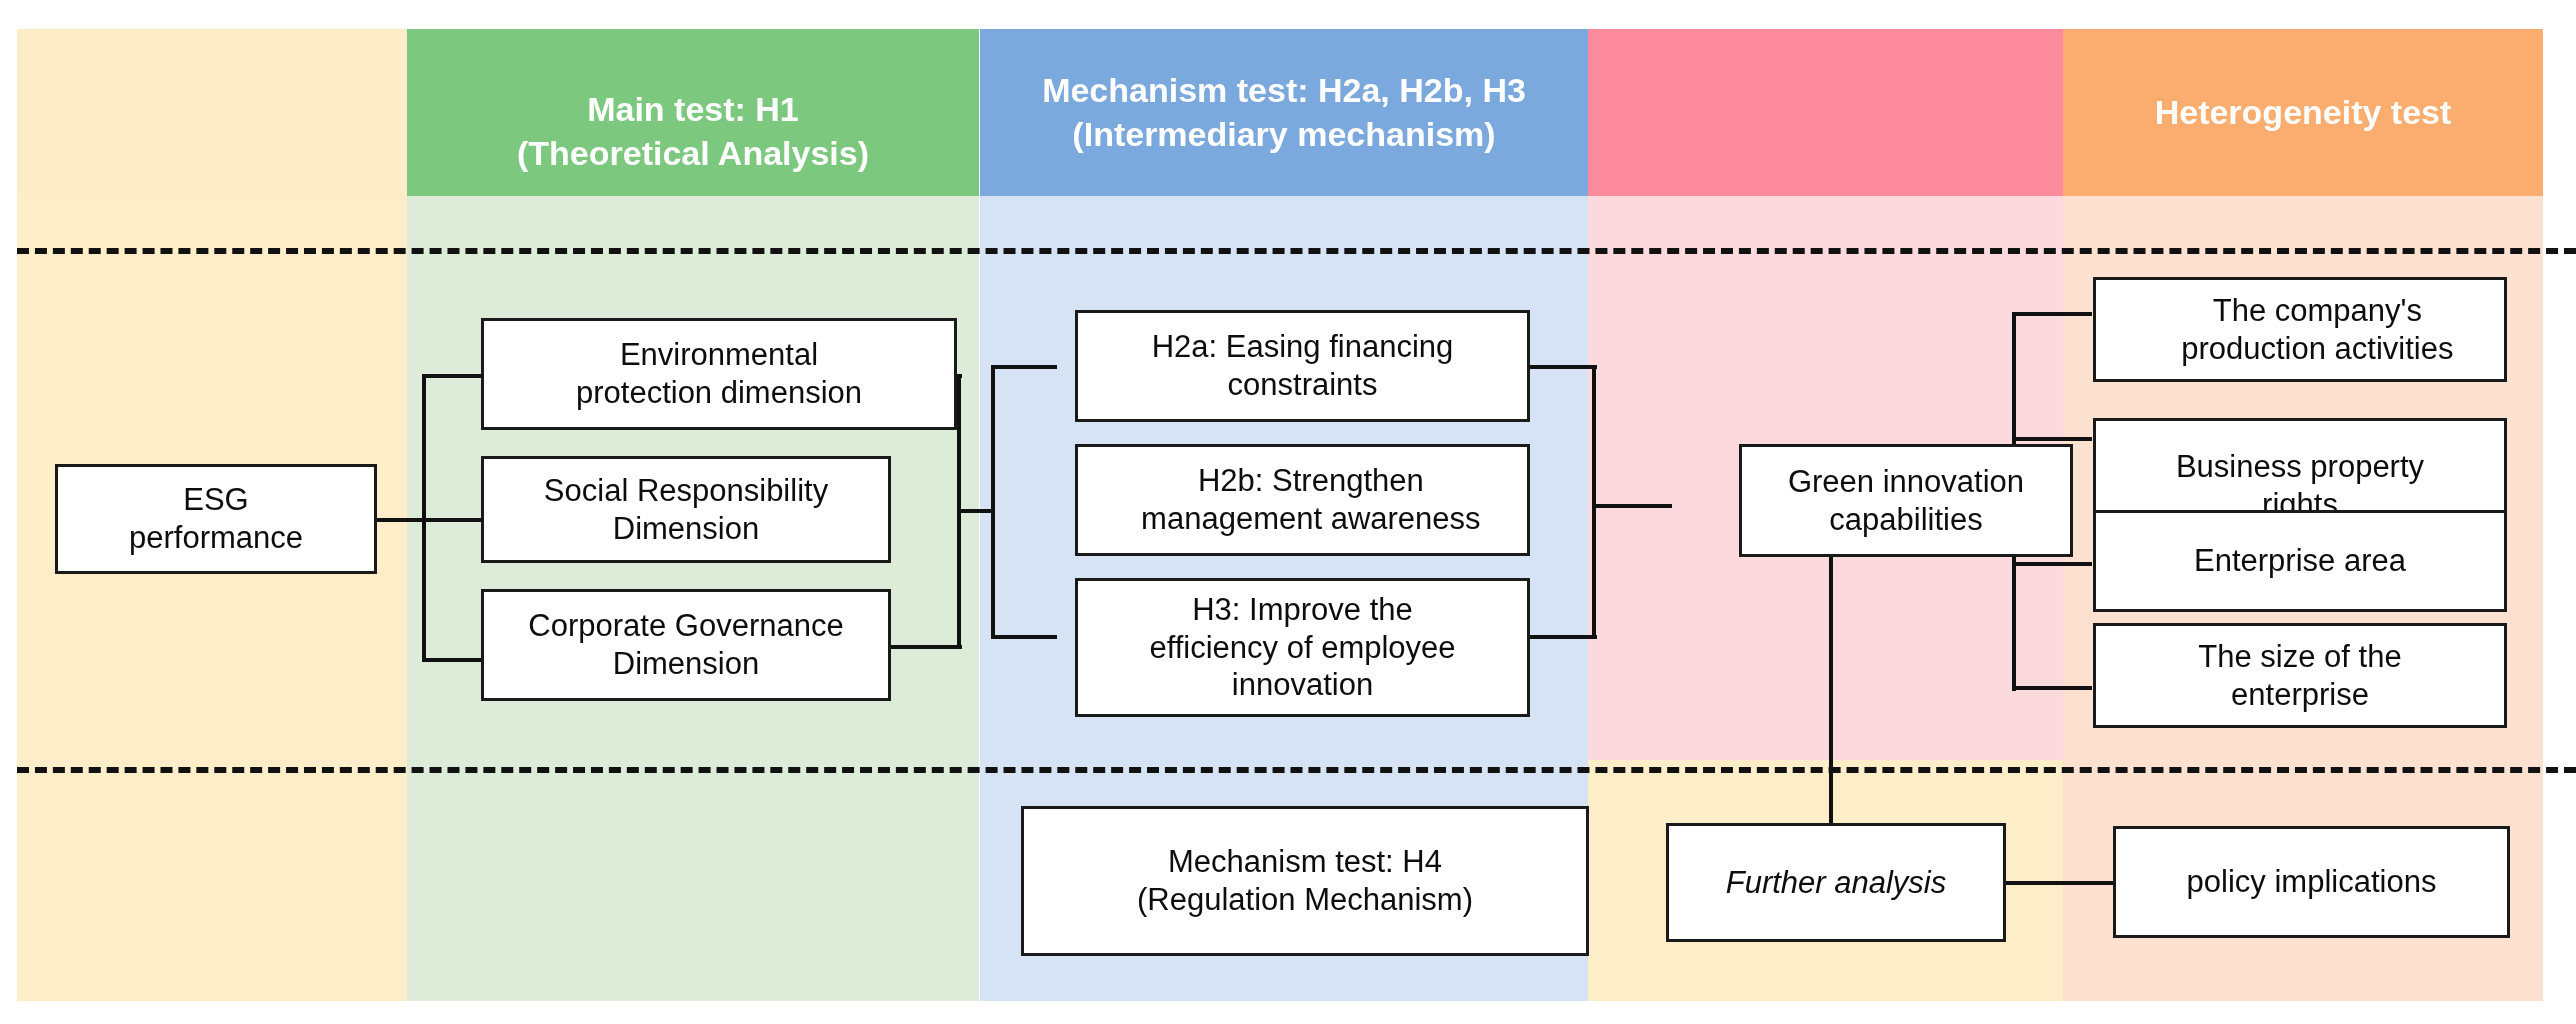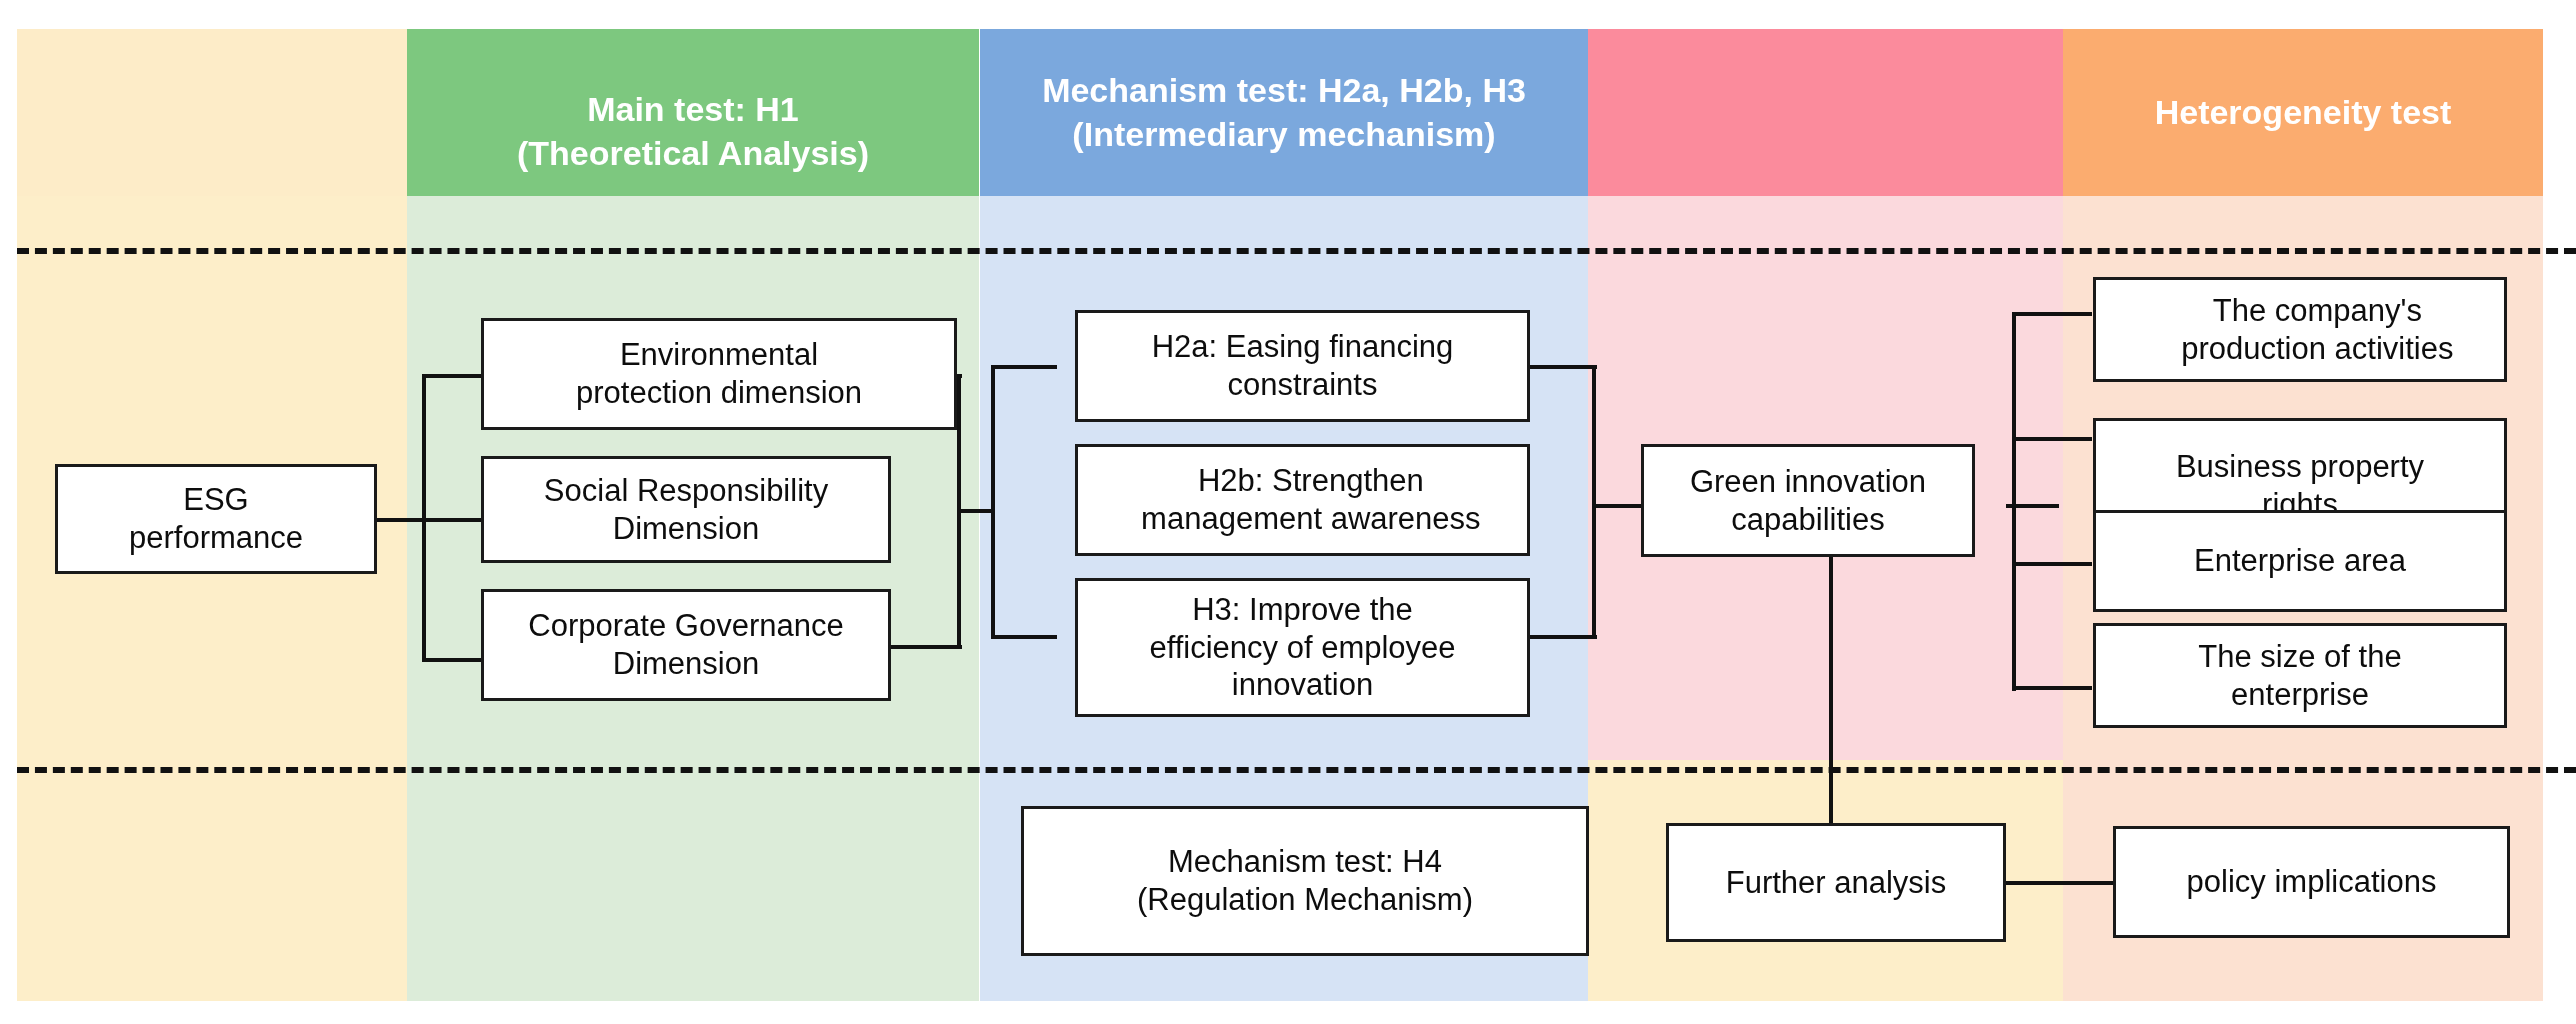--- a/index.html
+++ b/index.html
@@ -114,21 +114,21 @@
     <div style="white-space:pre-line;">H2b: Strengthen
 management awareness</div>
   </div>
 
   <div class="node" style="left:1075px;top:578px;width:455px;height:139px;">
     <div style="white-space:pre-line;">H3: Improve the
 efficiency of employee
 innovation</div>
   </div>
 
-  <div class="node" style="left:1641px;top:444px;width:334px;height:113px;">
+  <div class="node" style="left:1739px;top:444px;width:334px;height:113px;">
     <div style="white-space:pre-line;">Green innovation
 capabilities</div>
   </div>
 
   <div class="node" style="left:2093px;top:277px;width:414px;height:105px;padding-left:41px;">
     <div style="white-space:pre-line;">The company's
 production activities</div>
   </div>
 
   <div class="node" style="left:2093px;top:394px;width:414px;height:135px;margin-top:24px;">
@@ -143,21 +143,21 @@
   <div class="node" style="left:2093px;top:623px;width:414px;height:105px;">
     <div style="white-space:pre-line;">The size of the
 enterprise</div>
   </div>
 
   <div class="node" style="left:1021px;top:806px;width:568px;height:150px;">
     <div style="white-space:pre-line;">Mechanism test: H4
 (Regulation Mechanism)</div>
   </div>
 
-  <div class="node" style="left:1666px;top:823px;width:340px;height:119px;">
+  <div class="node" style="left:1666px;top:823px;width:340px;height:119px;font-style:italic;">
     <div style="white-space:pre-line;">Further analysis</div>
   </div>
 
   <div class="node" style="left:2113px;top:826px;width:397px;height:112px;">
     <div style="white-space:pre-line;">policy implications</div>
   </div>
 
 </div>
 
 

